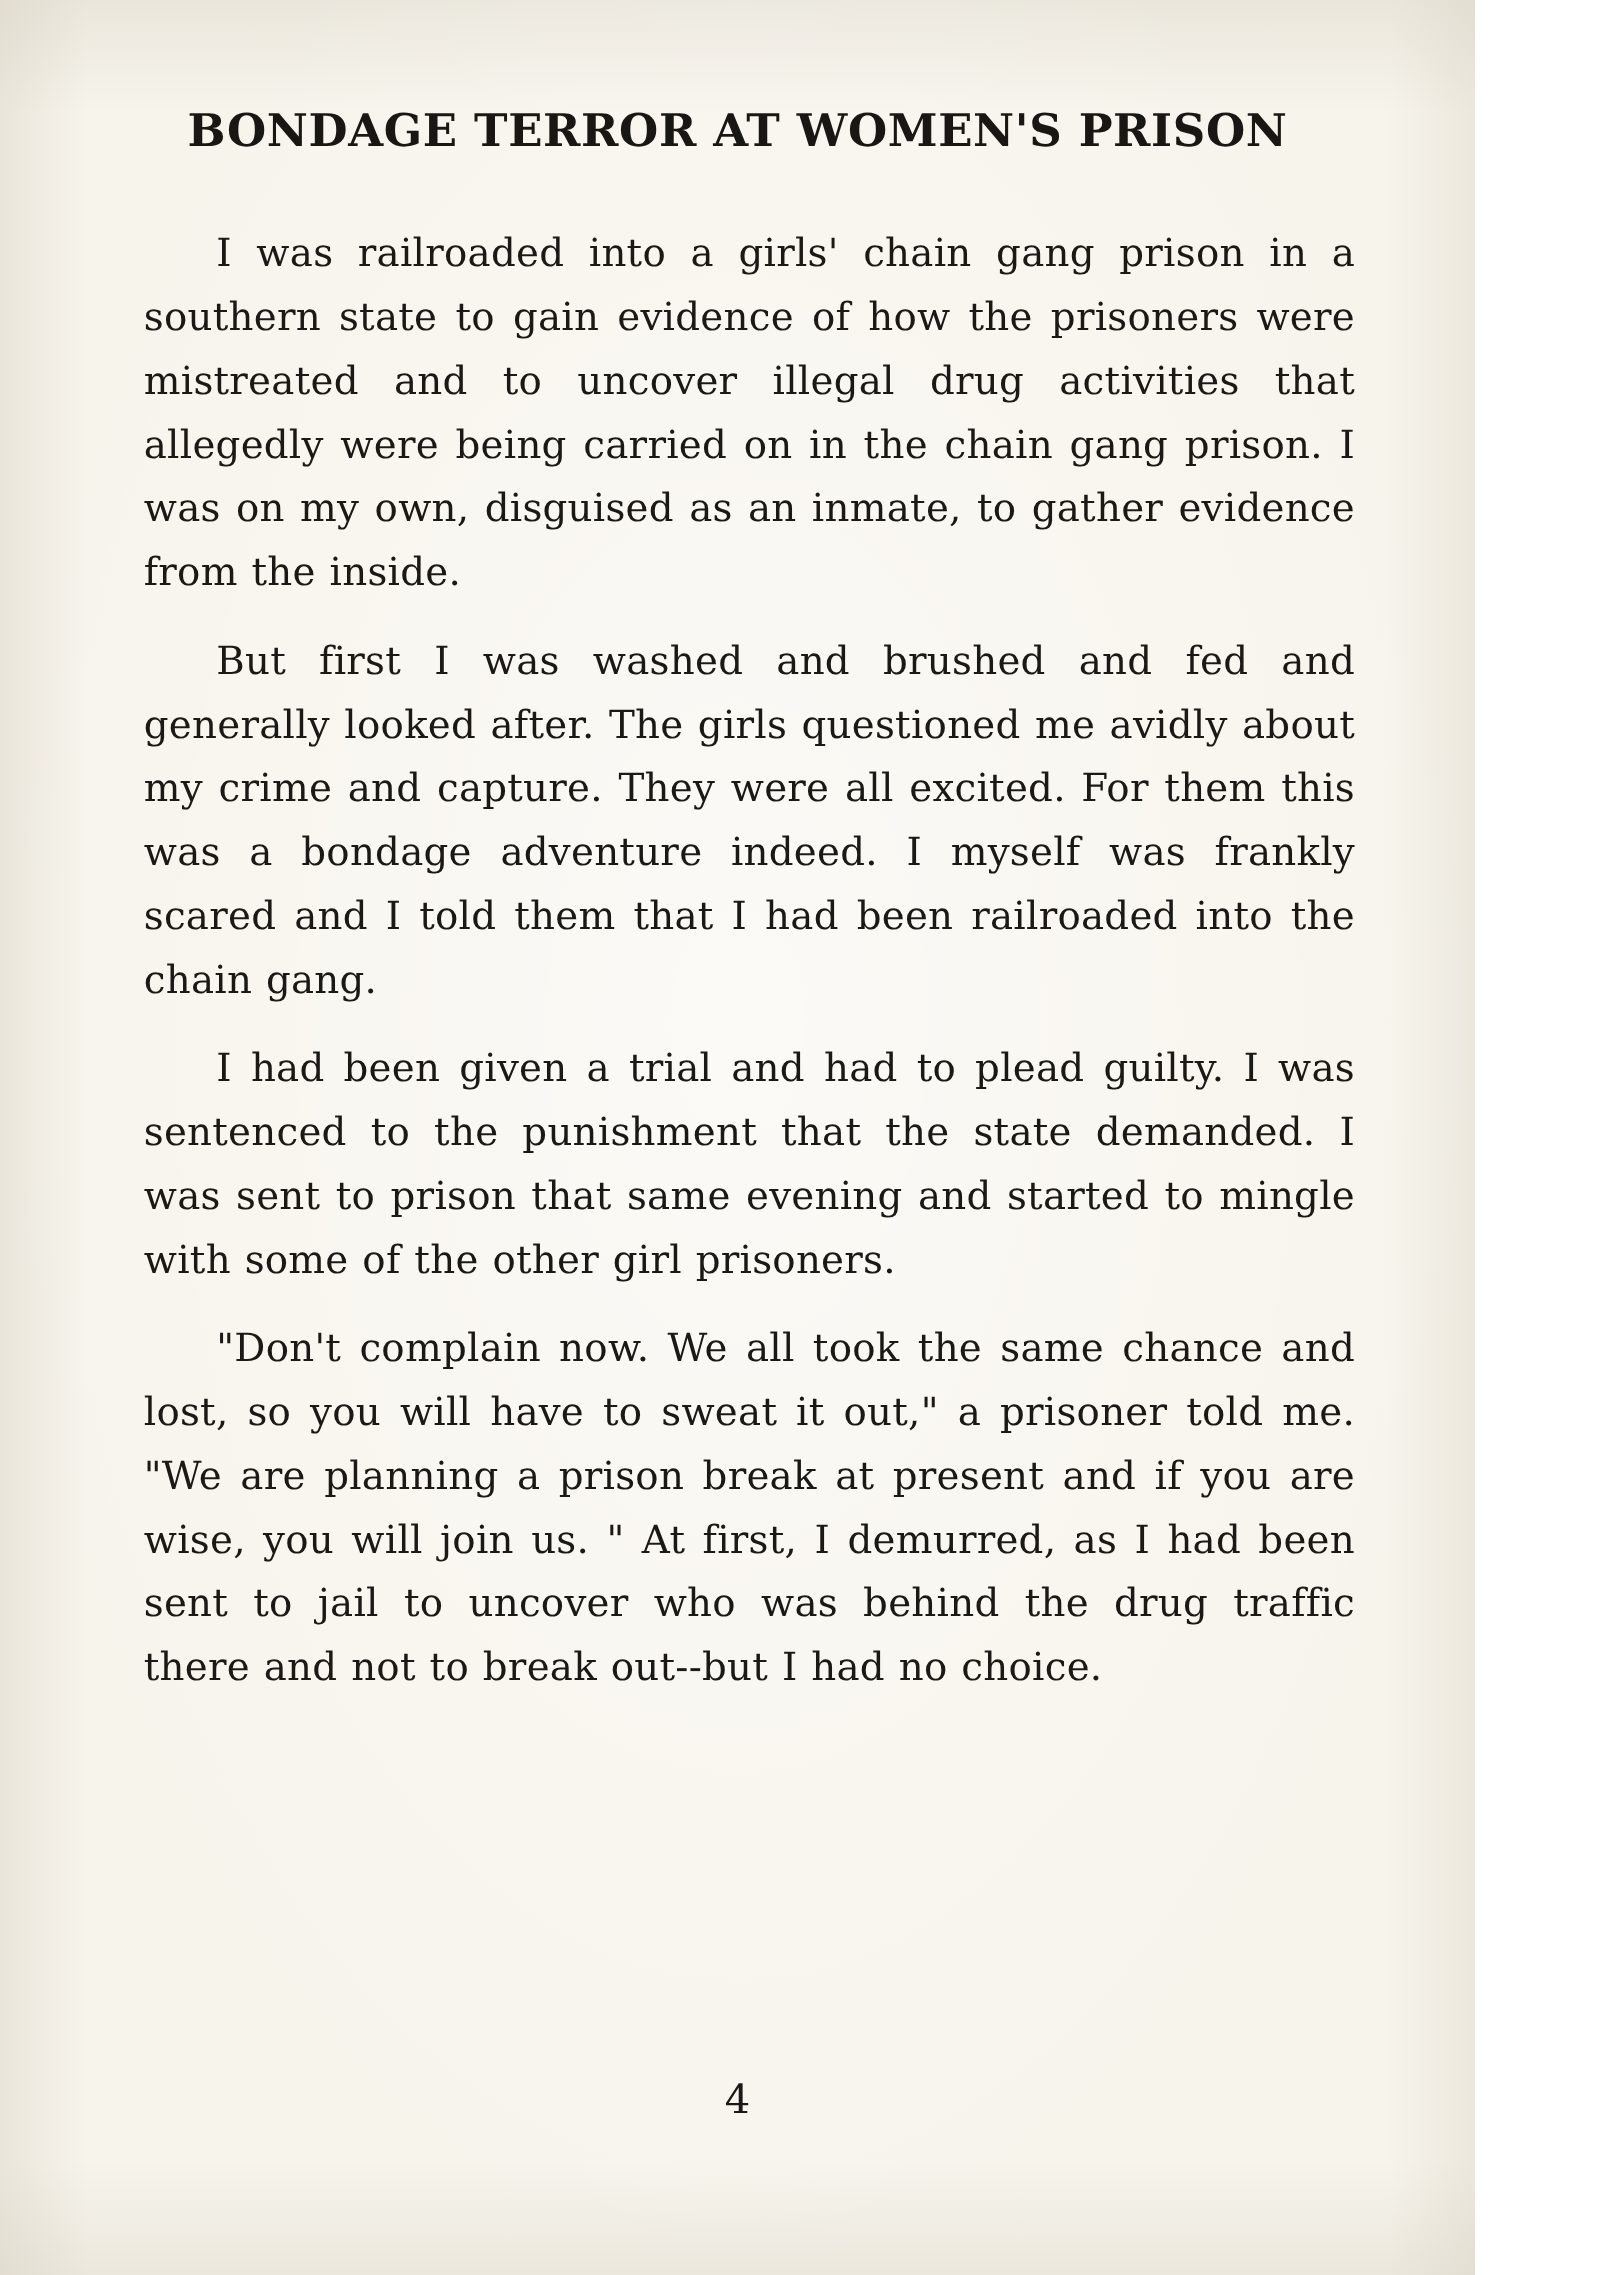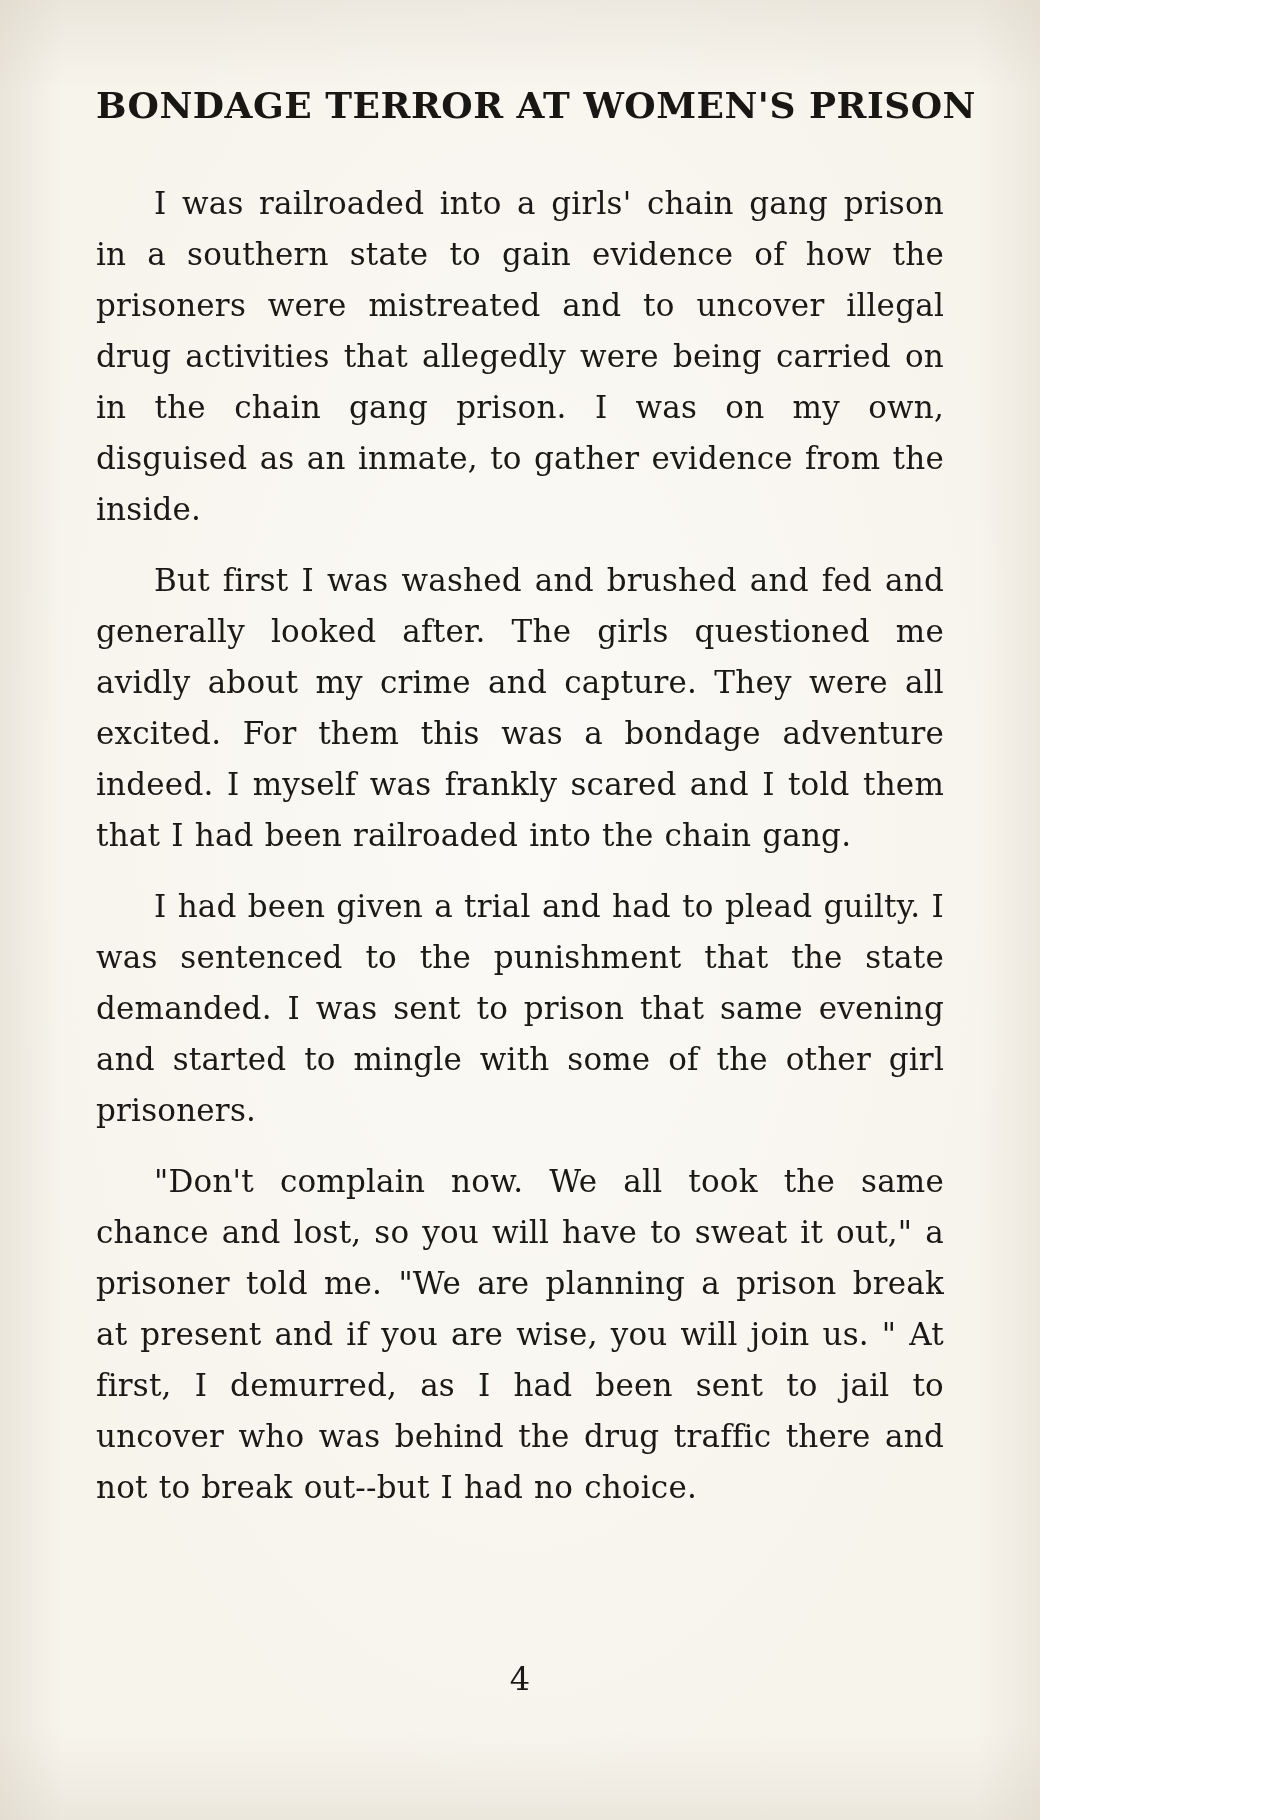--- a/index.html
+++ b/index.html
@@ -7,21 +7,21 @@
     padding: 0;
   }
   body {
     width: 1280px;
     height: 1820px;
     background: #ffffff;
     font-family: "DejaVu Serif", serif;
   }
   .page {
     position: relative;
-    width: 1040px;
+    width: 1180px;
     height: 1820px;
     background: #f7f4ec;
     box-sizing: border-box;
     overflow: hidden;
   }
   
   .page::before {
     content: "";
     position: absolute;
     inset: 0;
@@ -46,20 +46,21 @@
   }
   .body-text {
     font-family: "DejaVu Serif", serif;
     font-size: 31px;
     line-height: 51px;
     color: #1b1916;
     text-align: justify;
     text-justify: inter-word;
     letter-spacing: 0.2px;
     word-spacing: 1px;
+    margin-left: 19px;
   }
   .para {
     margin: 0 0 20px 0;
     text-indent: 58px;
   }
   .para:last-child {
     margin-bottom: 0;
   }
   .page-number {
     position: absolute;

